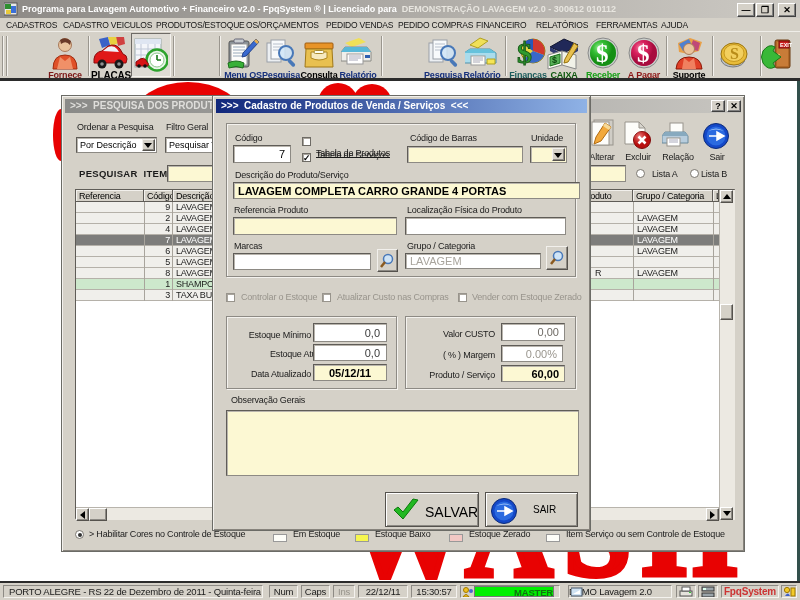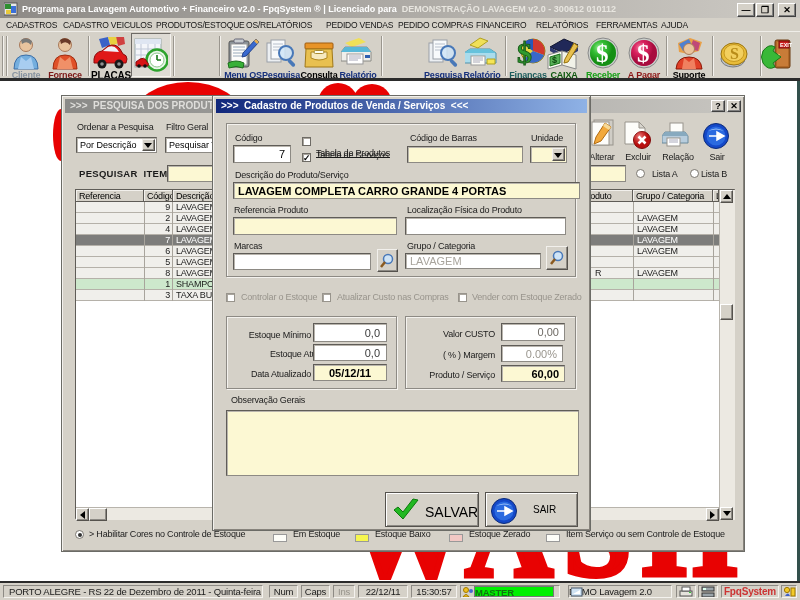--- a/index.html
+++ b/index.html
@@ -59,40 +59,31 @@
       </svg>
   <div class="txt">Programa para Lavagem Automotivo + Financeiro v2.0 - FpqSystem ® | Licenciado para&nbsp; <span class="dim">DEMONSTRAÇÃO LAVAGEM v2.0 - 300612 010112</span></div>
   <div class="winbtn" style="left:737px;">—</div>
   <div class="winbtn" style="left:756px;">❐</div>
   <div class="winbtn" style="left:778px;">✕</div>
 </div>
 <div id="menubar" class="abs">
   <span style="left:6px">CADASTROS</span>
   <span style="left:63px">CADASTRO VEICULOS</span>
   <span style="left:156px">PRODUTOS/ESTOQUE</span>
-  <span style="left:246px">OS/RELATÓRIOS</span>
+  <span style="left:246px">OS/ORÇAMENTOS</span>
   <span style="left:326px">PEDIDO VENDAS</span>
   <span style="left:398px">PEDIDO COMPRAS</span>
   <span style="left:476px">FINANCEIRO</span>
   <span style="left:536px">RELATÓRIOS</span>
   <span style="left:596px">FERRAMENTAS</span>
   <span style="left:661px">AJUDA</span>
 </div>
 <div id="toolbar" class="abs">
 <div class="tsep" style="left:2px"></div>
       <div class="tsep" style="left:6px"></div>
-<div class="tbtn" style="left:4px;width:44px">
- <svg class="ic" width="30" height="33">
-          <circle cx="15" cy="8" r="6.5" fill="#e9c49e" stroke="#a8795a"></circle>
-          <path d="M10 3 q5 -4 11 1 l-1 4 q-4 -5 -9 -1 z" fill="#7a7a78"></path>
-          <path d="M3 32 q0 -14 12 -14 q12 0 12 14 z" fill="#74aede" stroke="#3c6ea6"></path>
-          <path d="M10 20 l5 4 l5 -4 l3 12 h-16 z" fill="#a8cdf0"></path>
-        </svg>
- <div class="lb" style="color:#8793a0">Cliente</div>
-</div>
 <div class="tbtn" style="left:43px;width:44px">
  <svg class="ic" width="30" height="33">
           <circle cx="15" cy="8" r="6.5" fill="#e9c49e" stroke="#a8795a"></circle>
           <path d="M10 3 q5 -4 11 1 l-1 4 q-4 -5 -9 -1 z" fill="#6a3a28"></path>
           <path d="M3 32 q0 -14 12 -14 q12 0 12 14 z" fill="#e05028" stroke="#a02c10"></path>
           <path d="M10 20 l5 4 l5 -4 l3 12 h-16 z" fill="#f09068"></path>
         </svg>
  <div class="lb" style="color:#7c1818">Fornece</div>
 </div>
 <div class="tsep" style="left:88px"></div>
@@ -558,21 +549,21 @@
   <div class="sp" style="left:301px;width:29px;text-align:center;">Caps</div>
   <div class="sp" style="left:333px;width:22px;text-align:center;color:#96928a;">Ins</div>
   <div class="sp" style="left:358px;width:50px;text-align:center;">22/12/11</div>
   <div class="sp" style="left:411px;width:46px;text-align:center;">15:30:57</div>
   <div class="sp" style="left:460px;width:100px;padding:0;">
         <svg width="12" height="12" style="position:absolute;left:1px;top:0">
           <circle cx="4" cy="4" r="2.5" fill="#f0c020" stroke="#a07800"></circle>
           <path d="M1 11 q3 -5 6 0 z" fill="#f0c020" stroke="#a07800"></path>
           <circle cx="9" cy="5" r="2" fill="#4868d0"></circle>
         </svg>
-        <div style="position:absolute;left:13px;top:0;width:80px;height:11px;background:#00f000;border:1px solid #777;color:#107010;font-weight:bold;text-align:left;line-height:11px;">MASTER</div>
+        <div style="position:absolute;left:13px;top:0;width:80px;height:11px;background:#00f000;border:1px solid #777;color:#107010;font-weight:bold;text-align:right;line-height:11px;">MASTER</div>
       </div>
   <div class="sp" style="left:568px;width:104px;"><svg width="13" height="11" style="position:absolute;left:2px;top:1px">
           <rect x="0" y="1" width="11" height="8" fill="#cfe2f2" stroke="#456"></rect>
           <path d="M2 7 l7 -4 v4 z" fill="#fff"></path>
         </svg>DEMO Lavagem 2.0</div>
   <div class="sp" style="left:676px;width:20px;">
         <svg width="14" height="12" style="position:absolute;left:2px;top:0">
           <rect x="1" y="5" width="12" height="5" fill="#e5e2dc" stroke="#555"></rect>
           <rect x="3" y="1" width="8" height="4" fill="#fff" stroke="#555"></rect>
           <rect x="10" y="6" width="2" height="1" fill="#3c3"></rect>

